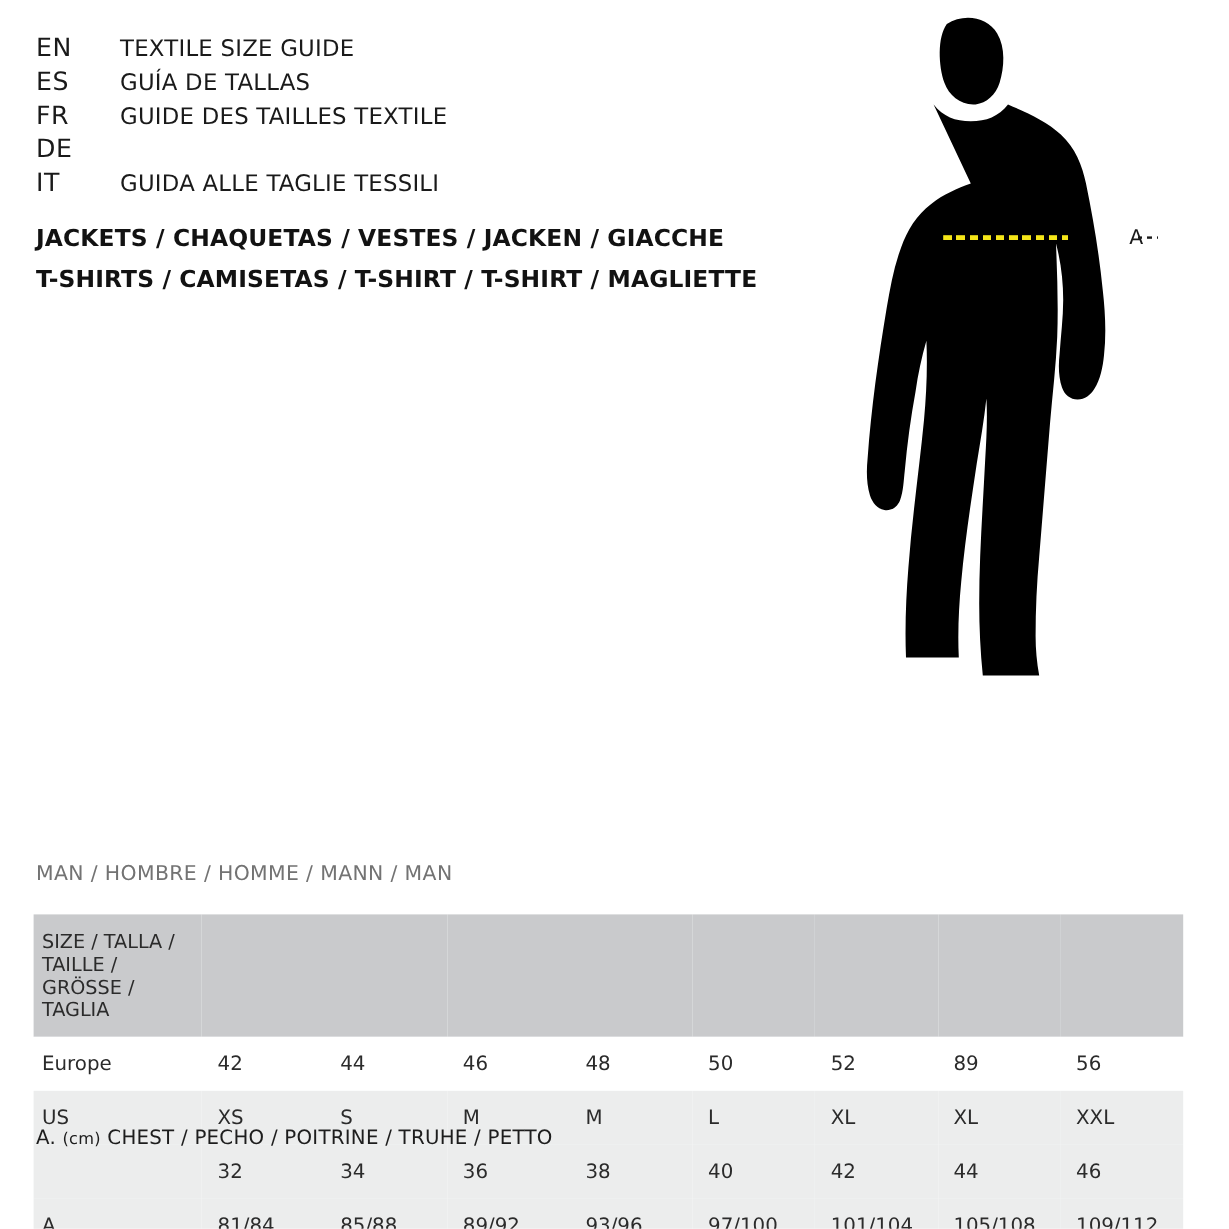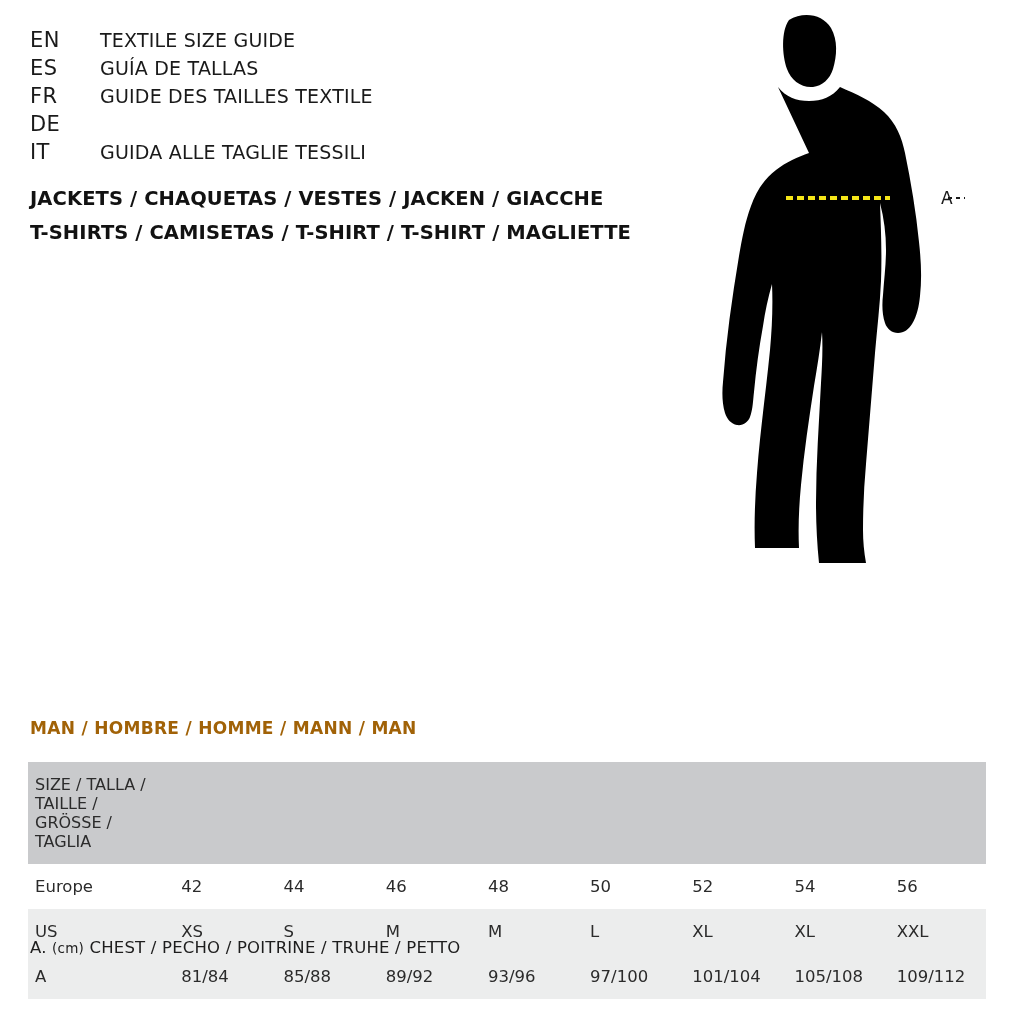--- a/index.html
+++ b/index.html
@@ -92,23 +92,23 @@
     height: 4px;
     background: repeating-linear-gradient(to right, #f5e618 0 7px, transparent 7px 11px);
   }
 
   
   .man-title {
     position: absolute;
     left: 30px;
     top: 718px;
     font-size: 17px;
-    font-weight: bold;
+    font-weight: normal;
     letter-spacing: 0.3px;
-    color: #a16207;
+    color: #737373;
   }
 
   table.size-table {
     position: absolute;
     left: 28px;
     top: 762px;
     width: 958px;
     border-collapse: collapse;
     font-size: 16.5px;
   }
@@ -238,36 +238,47 @@
   </tr>
 
   <tr class="row-plain">
     <td class="col-label">Europe</td>
     <td class="cell">42</td>
     <td class="cell">44</td>
     <td class="cell">46</td>
     <td class="cell">48</td>
     <td class="cell">50</td>
     <td class="cell">52</td>
-    <td class="cell">54</td>
+    <td class="cell">89</td>
     <td class="cell">56</td>
   </tr>
 
   <tr class="row-alt">
     <td class="col-label">US</td>
     <td class="cell">XS</td>
     <td class="cell">S</td>
     <td class="cell">M</td>
     <td class="cell">M</td>
     <td class="cell">L</td>
     <td class="cell">XL</td>
     <td class="cell">XL</td>
     <td class="cell">XXL</td>
   </tr>
 
+  <tr class="row-alt">
+    <td class="col-label"></td>
+    <td class="cell">32</td>
+    <td class="cell">34</td>
+    <td class="cell">36</td>
+    <td class="cell">38</td>
+    <td class="cell">40</td>
+    <td class="cell">42</td>
+    <td class="cell">44</td>
+    <td class="cell">46</td>
+  </tr>
 
   <tr class="row-alt">
     <td class="col-label">A</td>
     <td class="cell">81/84</td>
     <td class="cell">85/88</td>
     <td class="cell">89/92</td>
     <td class="cell">93/96</td>
     <td class="cell">97/100</td>
     <td class="cell">101/104</td>
     <td class="cell">105/108</td>

